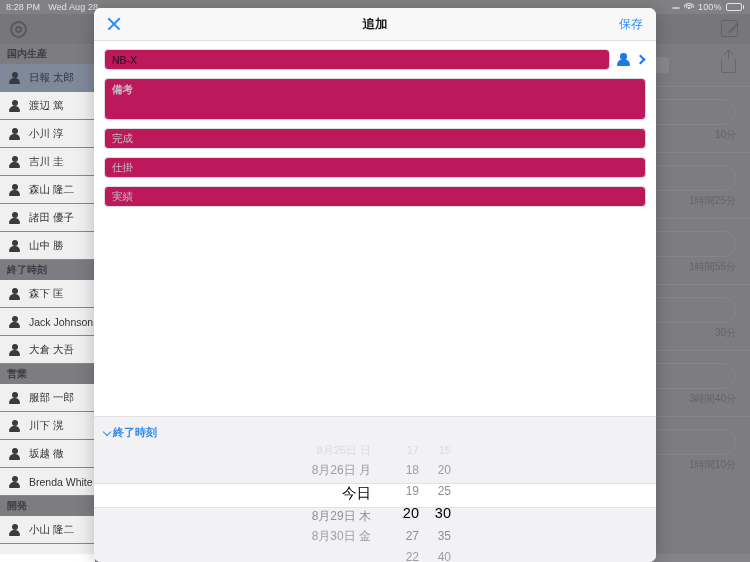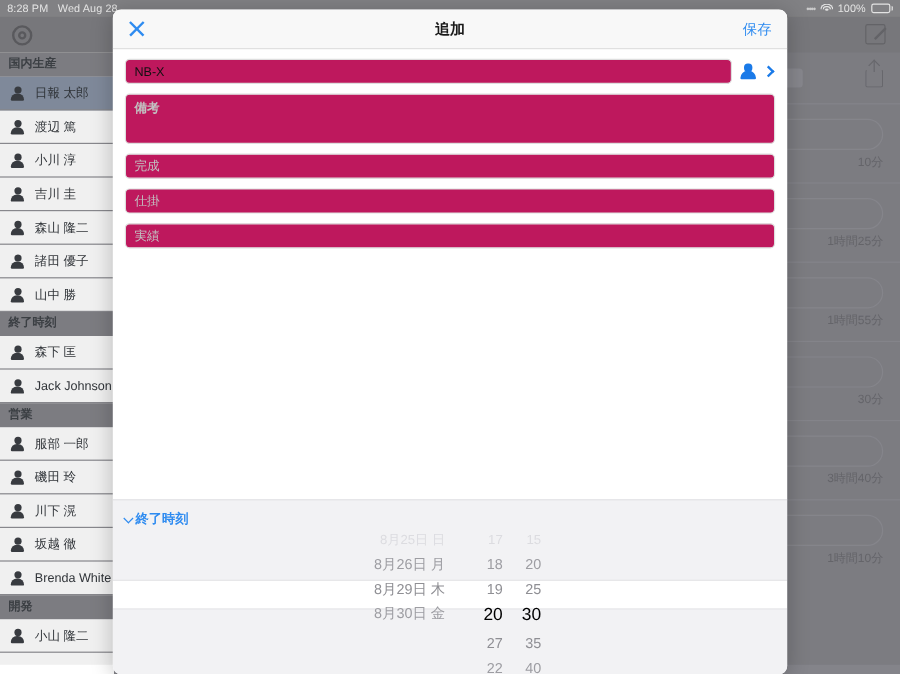--- a/index.html
+++ b/index.html
@@ -278,28 +278,28 @@
         </div>
         <div class="side-head">終了時刻</div>
         <div class="side-row">
           <span class="person"></span>
           <span class="side-name">森下 匡</span>
         </div>
         <div class="side-row">
           <span class="person"></span>
           <span class="side-name">Jack Johnson</span>
         </div>
+        <div class="side-row">
+          <span class="person"></span>
+          <span class="side-name">大倉 大吾</span>
+        </div>
         <div class="side-head">営業</div>
         <div class="side-row">
           <span class="person"></span>
           <span class="side-name">服部 一郎</span>
-        </div>
-        <div class="side-row">
-          <span class="person"></span>
-          <span class="side-name">磯田 玲</span>
         </div>
         <div class="side-row">
           <span class="person"></span>
           <span class="side-name">川下 滉</span>
         </div>
         <div class="side-row">
           <span class="person"></span>
           <span class="side-name">坂越 徹</span>
         </div>
         <div class="side-row">
@@ -378,20 +378,21 @@
       <div class="endtime">
         <span class="arrow-dn"></span>
         <span>終了時刻</span>
       </div>
       <div class="picker">
         <div class="sel-band"></div>
         <div class="wheels" id="wheels">
             <div class="wheel date">
               <div class="wcell faint">8月25日 日</div>
               <div class="wcell m1">8月26日 月</div>
+              <div class="wcell current">今日</div>
               <div class="wcell m2">8月29日 木</div>
               <div class="wcell m1">8月30日 金</div>
             </div>
             <div class="wheel hour">
               <div class="wcell faint">17</div>
               <div class="wcell m1">18</div>
               <div class="wcell m2">19</div>
               <div class="wcell current">20</div>
               <div class="wcell m2">27</div>
               <div class="wcell m1">22</div>

